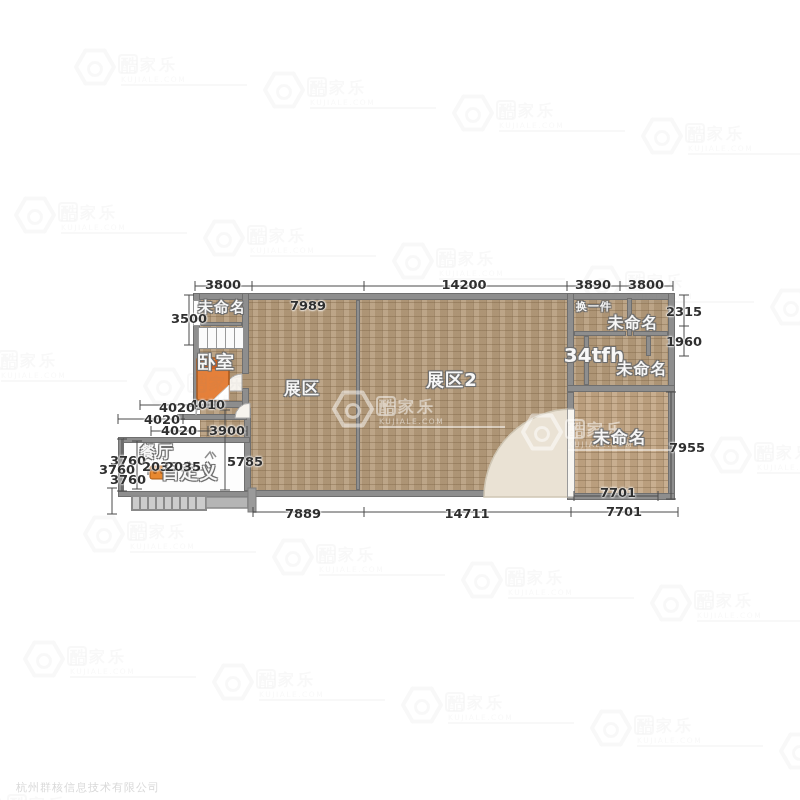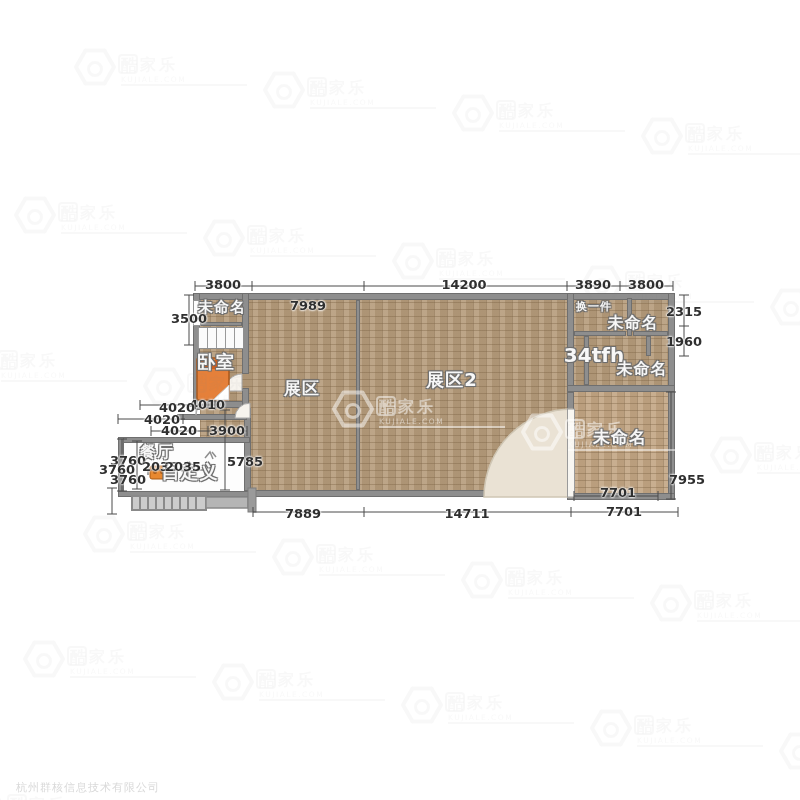--- a/index.html
+++ b/index.html
@@ -369,21 +369,21 @@
   <span class="room-label" style="left:190px;top:472px;font-size:18px;">自定义</span>
 
   <span class="dim-label" style="left:223px;top:284px;">3800</span>
   <span class="dim-label" style="left:308px;top:288px;margin-top:17px;">7989</span>
   <span class="dim-label" style="left:464px;top:284px;">14200</span>
   <span class="dim-label" style="left:593px;top:284px;text-align:right;">3890</span>
   <span class="dim-label" style="left:646px;top:284px;">3800</span>
 
   <span class="dim-label" style="left:684px;top:311px;">2315</span>
   <span class="dim-label" style="left:684px;top:341px;">1960</span>
-  <span class="dim-label" style="left:687px;top:447px;margin-top:32px;">7955</span>
+  <span class="dim-label" style="left:687px;top:447px;">7955</span>
 
   <span class="dim-label" style="left:303px;top:513px;">7889</span>
   <span class="dim-label" style="left:467px;top:513px;">14711</span>
   <span class="dim-label" style="left:618px;top:492px;">7701</span>
   <span class="dim-label" style="left:624px;top:511px;">7701</span>
 
   <span class="dim-label" style="left:189px;top:318px;">3500</span>
   <span class="dim-label" style="left:207px;top:404px;">4010</span>
   <span class="dim-label" style="left:177px;top:407px;">4020</span>
   <span class="dim-label" style="left:162px;top:419px;">4020</span>

